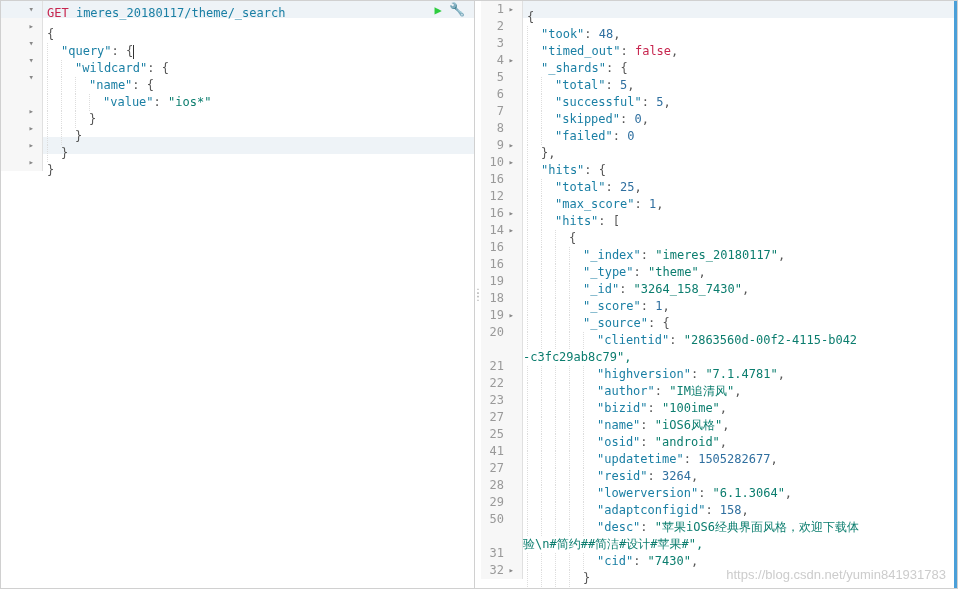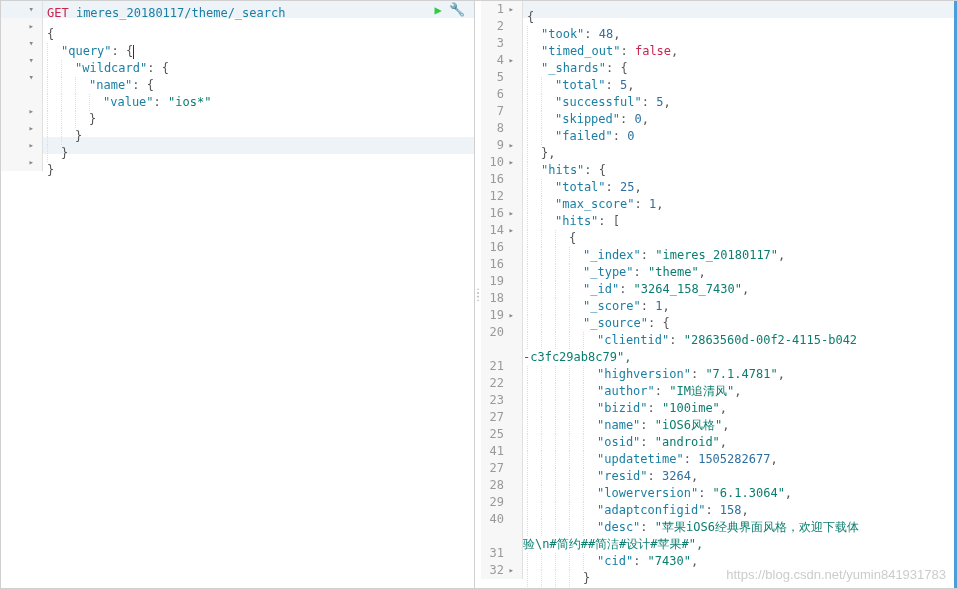--- a/index.html
+++ b/index.html
@@ -309,21 +309,21 @@
         </div>
         <div class="row">
           <div class="gut">
             <span>29</span>
             <span class="fold"></span>
           </div>
           <div class="ln"><span style="border-left:1px dotted #ddd;display:inline-block;width:14px;"> </span><span style="border-left:1px dotted #ddd;display:inline-block;width:14px;"> </span><span style="border-left:1px dotted #ddd;display:inline-block;width:14px;"> </span><span style="border-left:1px dotted #ddd;display:inline-block;width:14px;"> </span><span style="border-left:1px dotted #ddd;display:inline-block;width:14px;"> </span><span class="key">"adaptconfigid"</span><span class="punc">: </span><span class="num">158</span><span class="punc">,</span></div>
         </div>
         <div class="row">
           <div class="gut">
-            <span>40</span>
+            <span>50</span>
             <span class="fold"></span>
           </div>
           <div class="ln"><span style="border-left:1px dotted #ddd;display:inline-block;width:14px;"> </span><span style="border-left:1px dotted #ddd;display:inline-block;width:14px;"> </span><span style="border-left:1px dotted #ddd;display:inline-block;width:14px;"> </span><span style="border-left:1px dotted #ddd;display:inline-block;width:14px;"> </span><span style="border-left:1px dotted #ddd;display:inline-block;width:14px;"> </span><span class="key">"desc"</span><span class="punc">: </span><span class="str">"苹果iOS6经典界面风格，欢迎下载体</span></div>
         </div>
         <div class="row">
           <div class="gut"></div>
           <div class="ln wrap-indent"><span class="str">验\n#简约##简洁#设计#苹果#",</span></div>
         </div>
         <div class="row">
           <div class="gut">

